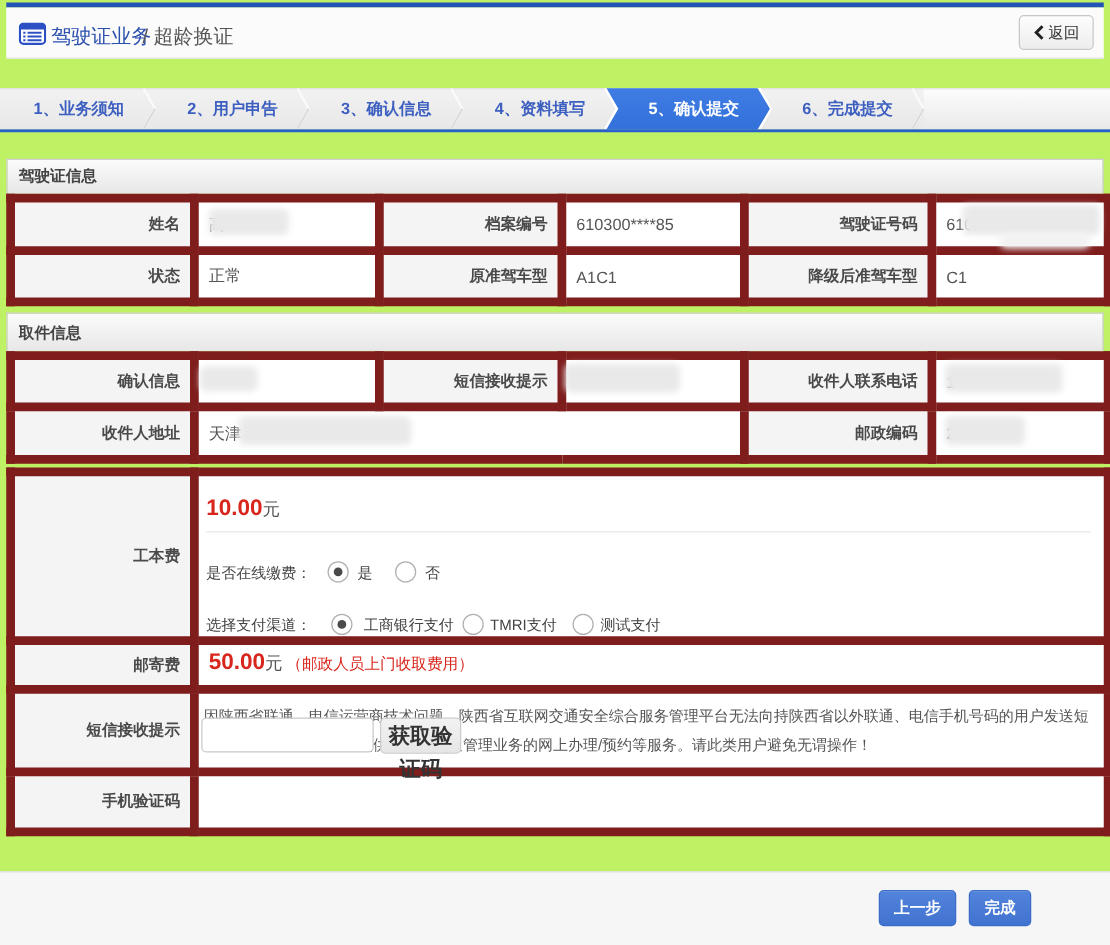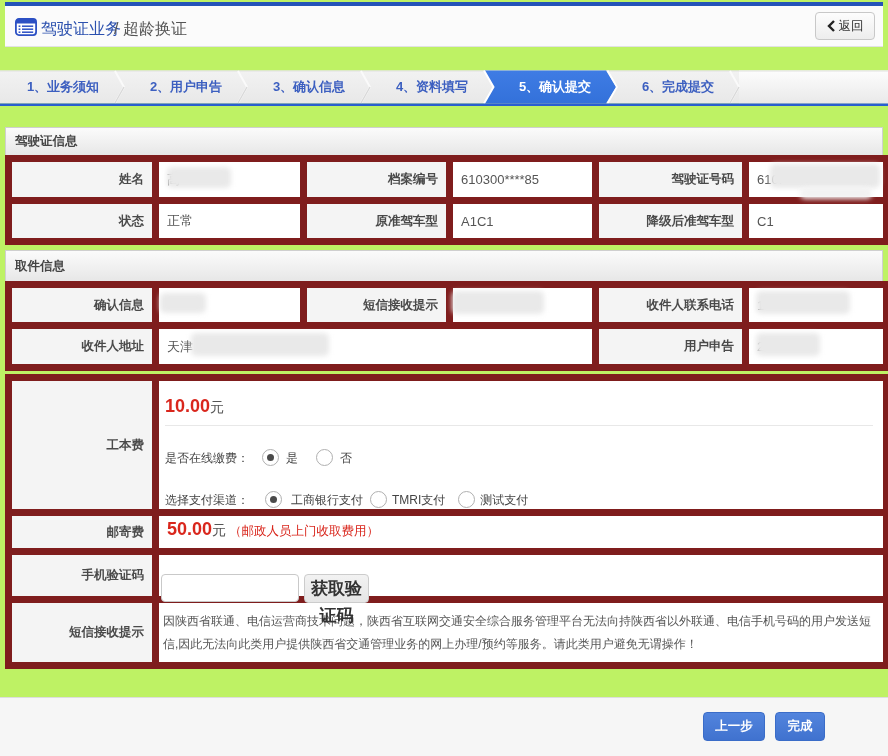--- a/index.html
+++ b/index.html
@@ -168,21 +168,21 @@
         <td class="lb">确认信息</td>
             <td class="vl"></td>
         <td class="lb">短信接收提示</td>
             <td class="vl"></td>
         <td class="lb">收件人联系电话</td>
             <td class="vl">1</td>
       </tr>
       <tr style="height:42px">
         <td class="lb">收件人地址</td>
             <td class="vl" colspan="3">天津</td>
-        <td class="lb">用户申告</td>
+        <td class="lb">邮政编码</td>
             <td class="vl">2</td>
       </tr>
     </tbody>
       </table>
   </div>
 
   <div id="sec3" class="sec abs">
     <table class="tb">
       <colgroup>
           <col style="width:147px">
@@ -197,27 +197,27 @@
           <div style="margin-top:23px; line-height:17px; color:#444; font-size:12px;">是否在线缴费：<span class="radio on" style="margin-left:13px;"></span><span style="margin-left:7px;">是</span><span class="radio" style="margin-left:18px;"></span><span style="margin-left:7px;">否</span>
           </div>
           <div style="margin-top:24px; line-height:17px; color:#444; font-size:12px;">选择支付渠道：<span class="radio on" style="margin-left:16px;"></span><span style="margin-left:9px;">工商银行支付</span><span class="radio" style="margin-left:7px;"></span><span style="margin-left:5px;">TMRI支付</span><span class="radio" style="margin-left:13px;"></span><span style="margin-left:5px;">测试支付</span>
           </div>
         </td>
       </tr>
       <tr style="height:39px">
         <td class="lb">邮寄费</td>
         <td class="vl" style="padding-bottom:6px; vertical-align:middle;"><span class="fee">50.00</span><span class="yuan">元</span><span style="font-size:12.5px; color:#d9261c; margin-left:3px;text-align:right;">（邮政人员上门收取费用）</span></td>
       </tr>
+      <tr style="height:66px">
+        <td class="lb">短信接收提示</td>
+        <td class="vl red" style="font-size:12px; line-height:23px; padding-left:4px; padding-right:10px;">因陕西省联通、电信运营商技术问题，陕西省互联网交通安全综合服务管理平台无法向持陕西省以外联通、电信手机号码的用户发送短信,因此无法向此类用户提供陕西省交通管理业务的网上办理/预约等服务。请此类用户避免无谓操作！</td>
+      </tr>
       <tr style="height:48px">
         <td class="lb">手机验证码</td>
         <td class="vl"></td>
-      </tr>
-      <tr style="height:66px">
-        <td class="lb">短信接收提示</td>
-        <td class="vl red" style="font-size:12px; line-height:23px; padding-left:4px; padding-right:10px;">因陕西省联通、电信运营商技术问题，陕西省互联网交通安全综合服务管理平台无法向持陕西省以外联通、电信手机号码的用户发送短信,因此无法向此类用户提供陕西省交通管理业务的网上办理/预约等服务。请此类用户避免无谓操作！</td>
       </tr>
     </tbody>
       </table>
   </div>
 
   <div id="vinput" class="abs"></div>
   <div id="vbtn" class="abs">获取验证码</div>
 
   <div class="blur" style="left:167px; top:167px; width:64px; height:21px;"></div>
   <div class="blur" style="left:770px; top:164px; width:110px; height:24px;"></div>

